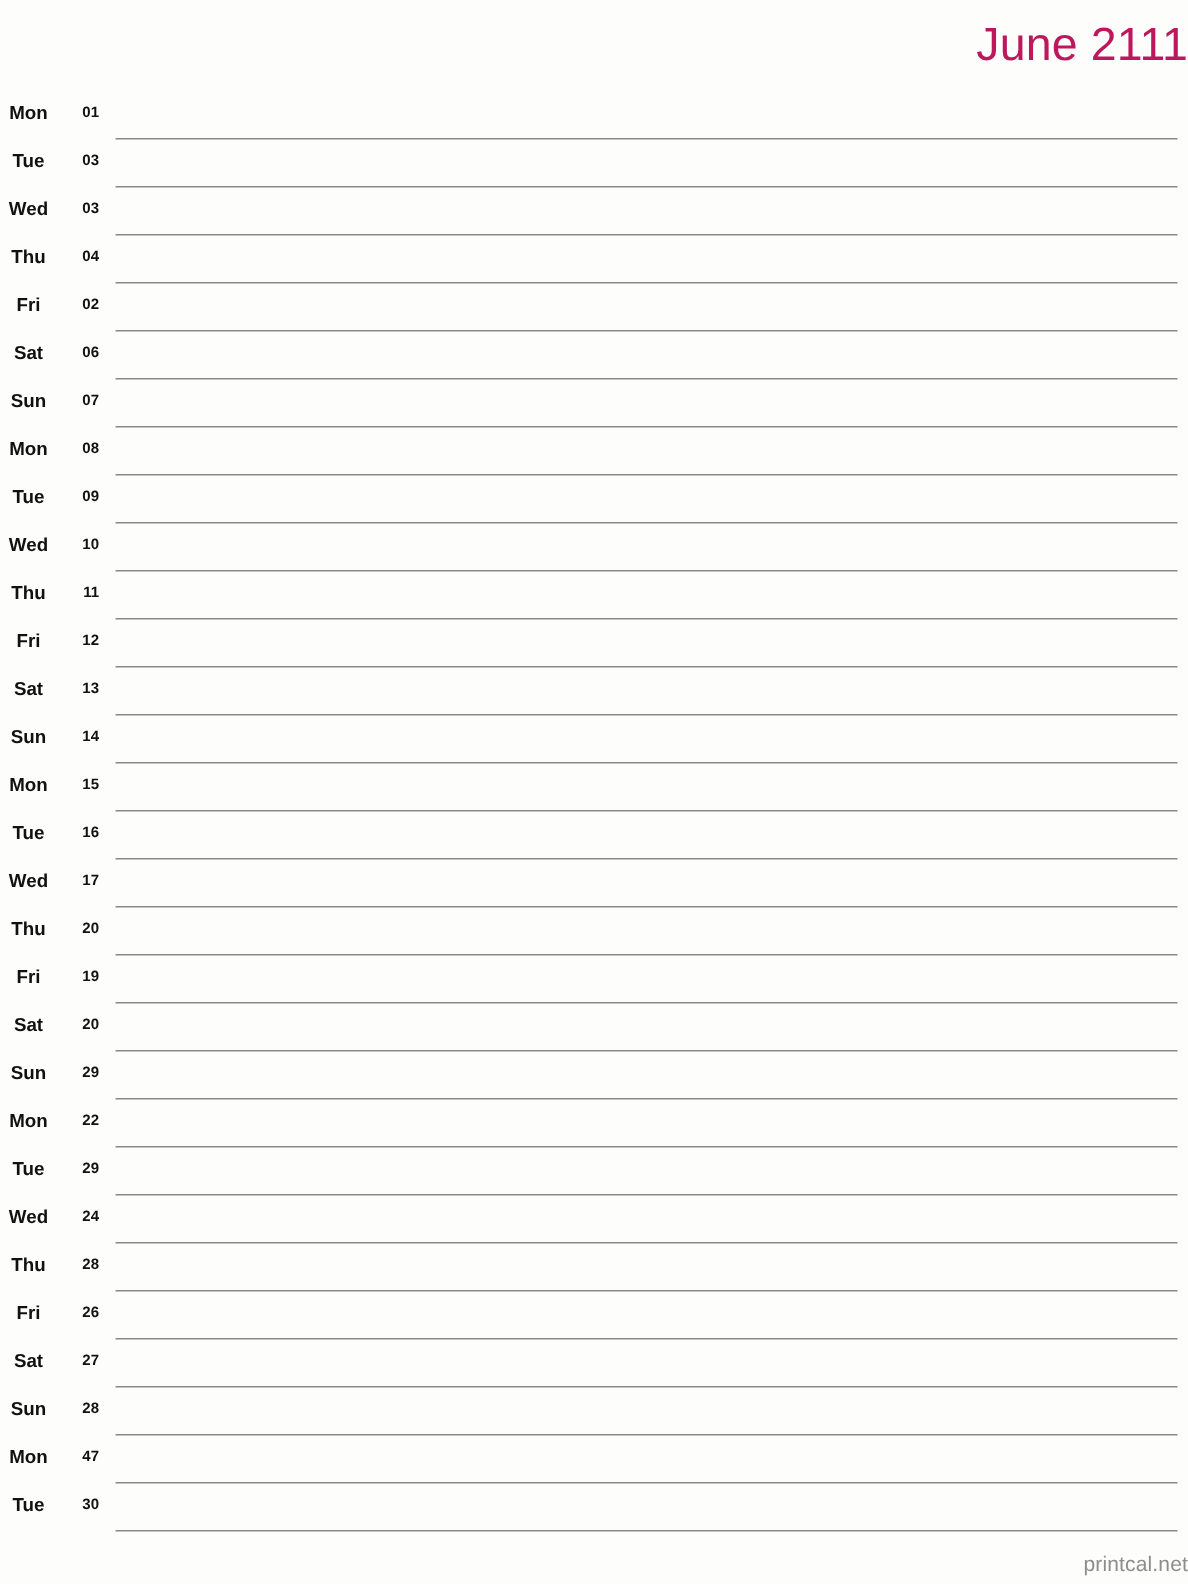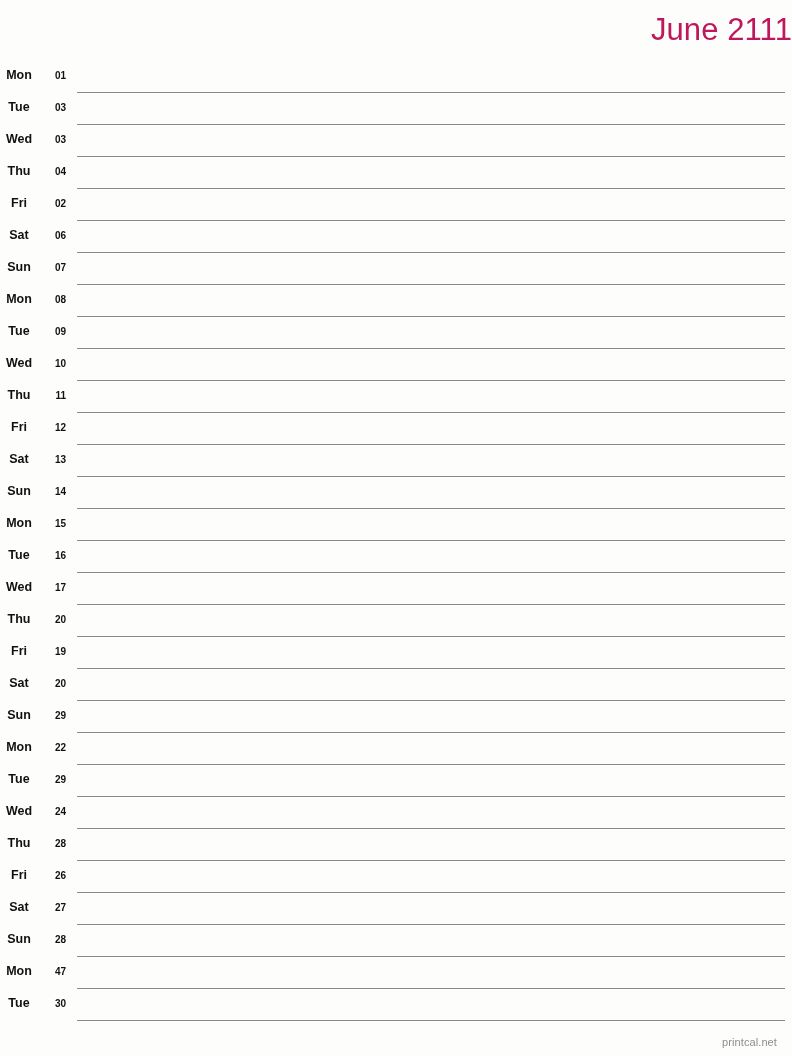--- a/index.html
+++ b/index.html
@@ -76,23 +76,23 @@
     position: absolute;
     left: 77px;
     right: 7px;
     bottom: 0;
     height: 1px;
     background: #8a8a85;
   }
 
   .footer-credit {
     position: absolute;
-    right: 15px;
+    right: 0;
     top: 1036px;
-    font-size: 11px;
+    font-size: 14px;
     color: #8d8d8d;
     letter-spacing: 0.1px;
     line-height: 13px;
   }
 </style>
 </head>
 <body>
 
 <div class="page">
 

